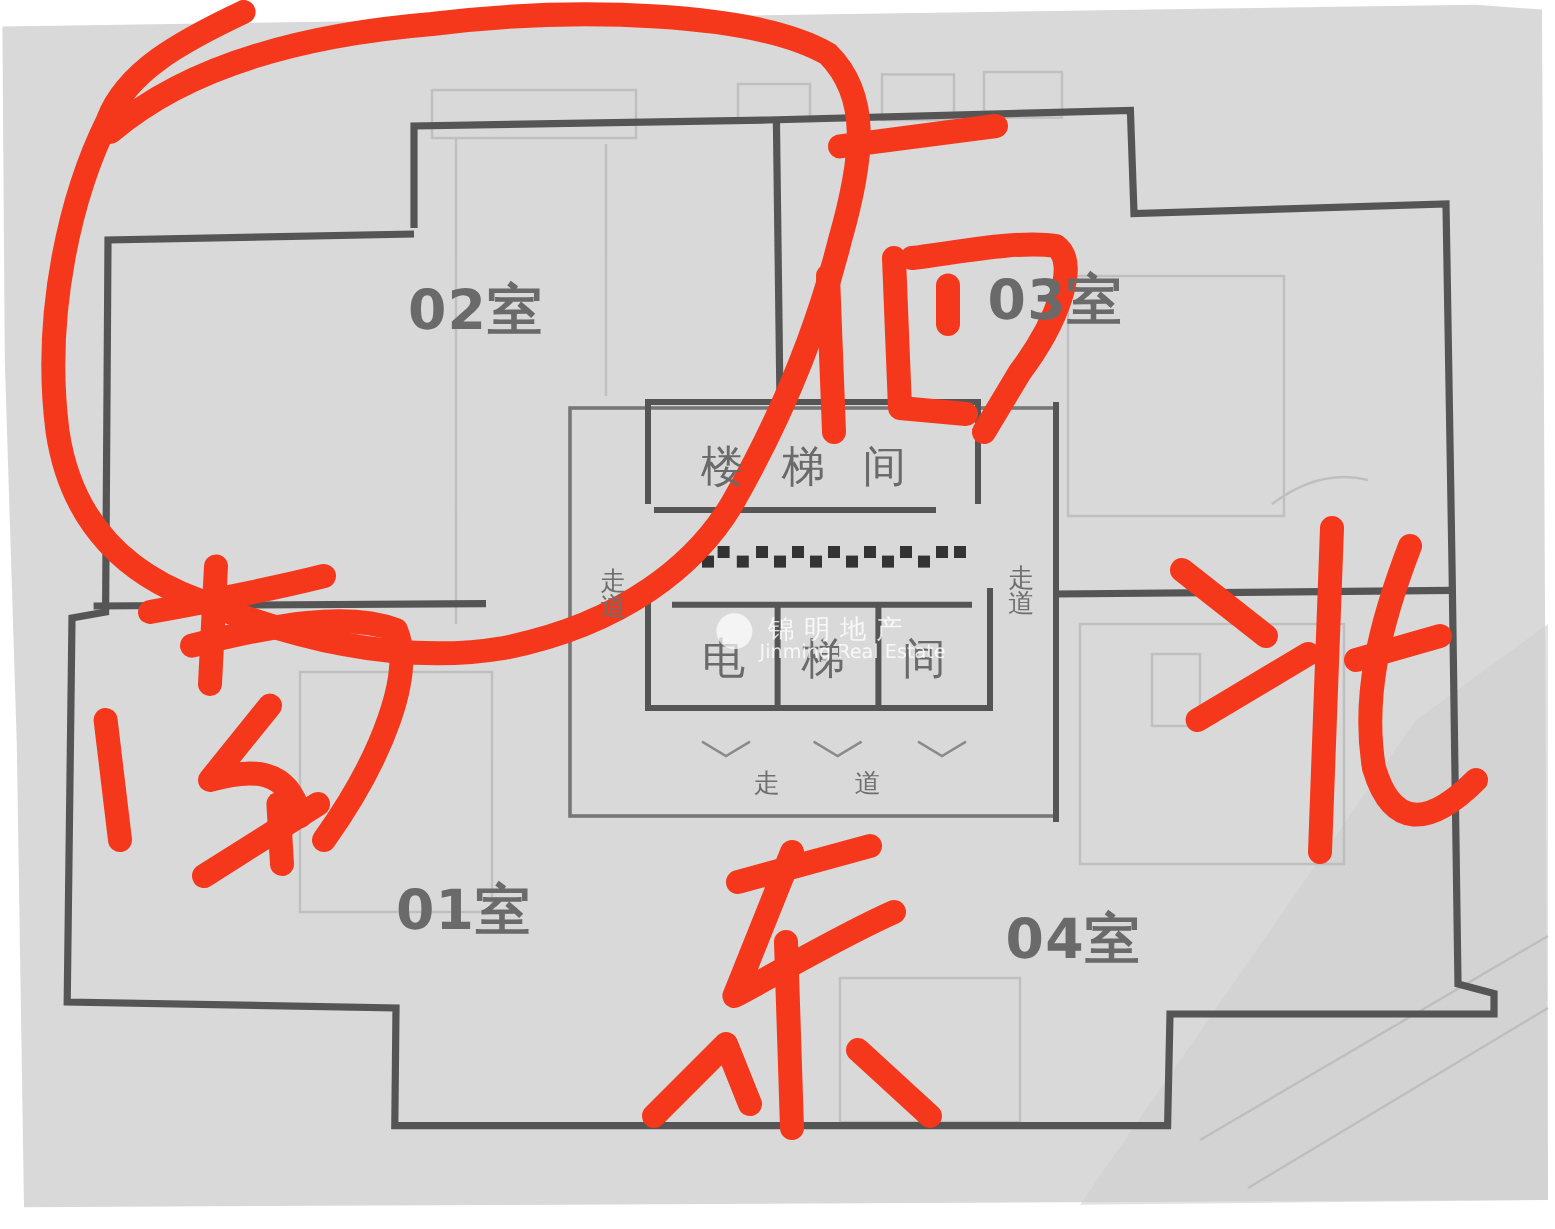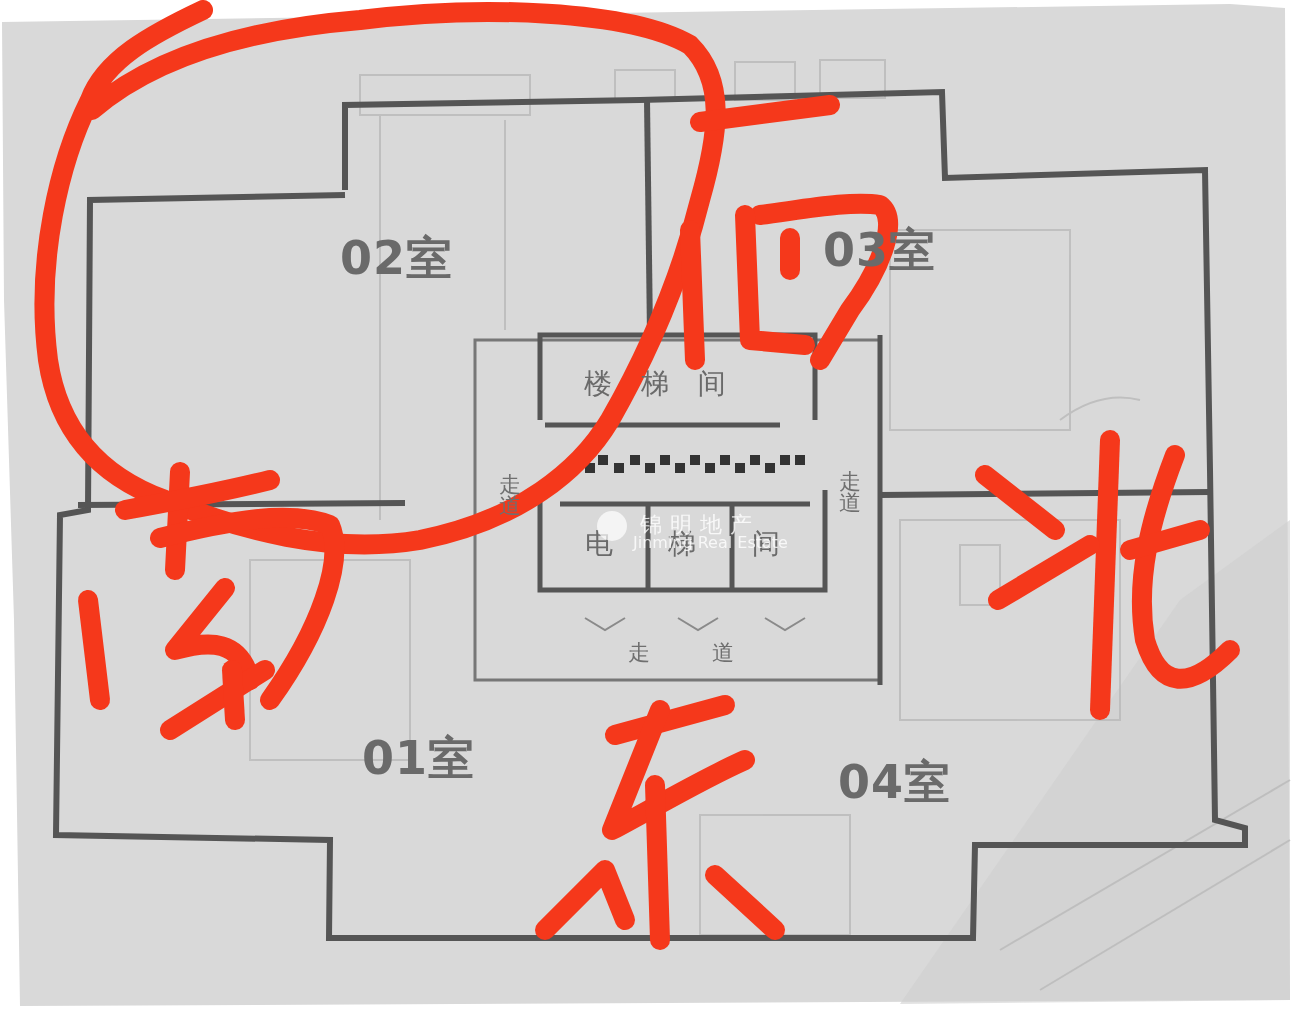--- a/index.html
+++ b/index.html
@@ -9,21 +9,21 @@
     font-family: "DejaVu Sans", "Liberation Sans", sans-serif;
   }
   #photo {
     position: absolute; left: 0; top: 0; width: 1296px; height: 1024px;
   }
   .room-label, .small-label, .watermark {
     position: absolute; color: #6a6a6a; white-space: nowrap;
   }
   .room-label { font-size: 46px; font-weight: bold; letter-spacing: 1px; }
   .small-label { font-size: 22px; color: #6f6f6f; }
-  .core-label { font-size: 28px; letter-spacing: 34px; color: #6a6a6a; position: absolute; }
+  .core-label { font-size: 36px; letter-spacing: 34px; color: #6a6a6a; position: absolute; }
   .watermark { color: rgba(255,255,255,0.8); font-size: 22px; }
   .watermark .en { display: block; font-size: 16px; color: rgba(255,255,255,0.8); }
   .vert { writing-mode: vertical-rl; letter-spacing: 22px; }
 </style>
 </head>
 <body>
 
 <svg id="photo" viewBox="0 0 1296 1024" xmlns="http://www.w3.org/2000/svg">
 
   <polygon points="2,22 1230,4 1285,8 1290,1000 20,1006 14,620 4,300" fill="#d9d9d9"></polygon>
@@ -119,21 +119,21 @@
     <path d="M615,735 L725,705"></path>
     <path d="M660,710 L612,830 C650,810 700,780 745,760"></path>
     <path d="M655,785 L660,940"></path>
     <path d="M545,930 L605,870 L625,920"></path>
     <path d="M715,875 L775,930"></path>
   </g>
 </svg>
 
 <div class="room-label" style="left:340px; top:228px;">02室</div>
 <div class="room-label" style="left:823px; top:220px;">03室</div>
-<div class="room-label" style="left:330px; top:728px;margin-left:32px;">01室</div>
+<div class="room-label" style="left:330px; top:728px;">01室</div>
 <div class="room-label" style="left:838px; top:752px;">04室</div>
 
 <div class="core-label" style="left:584px; top:365px; letter-spacing:10px;">楼 梯 间</div>
 <div class="core-label" style="left:585px; top:525px; letter-spacing:0;">电</div>
 <div class="core-label" style="left:668px; top:525px; letter-spacing:0;">梯</div>
 <div class="core-label" style="left:752px; top:525px; letter-spacing:0;">间</div>
 
 <div class="small-label vert" style="left:495px; top:455px;">走道</div>
 <div class="small-label vert" style="left:835px; top:452px;">走道</div>
 <div class="small-label" style="left:628px; top:638px;">走</div>

